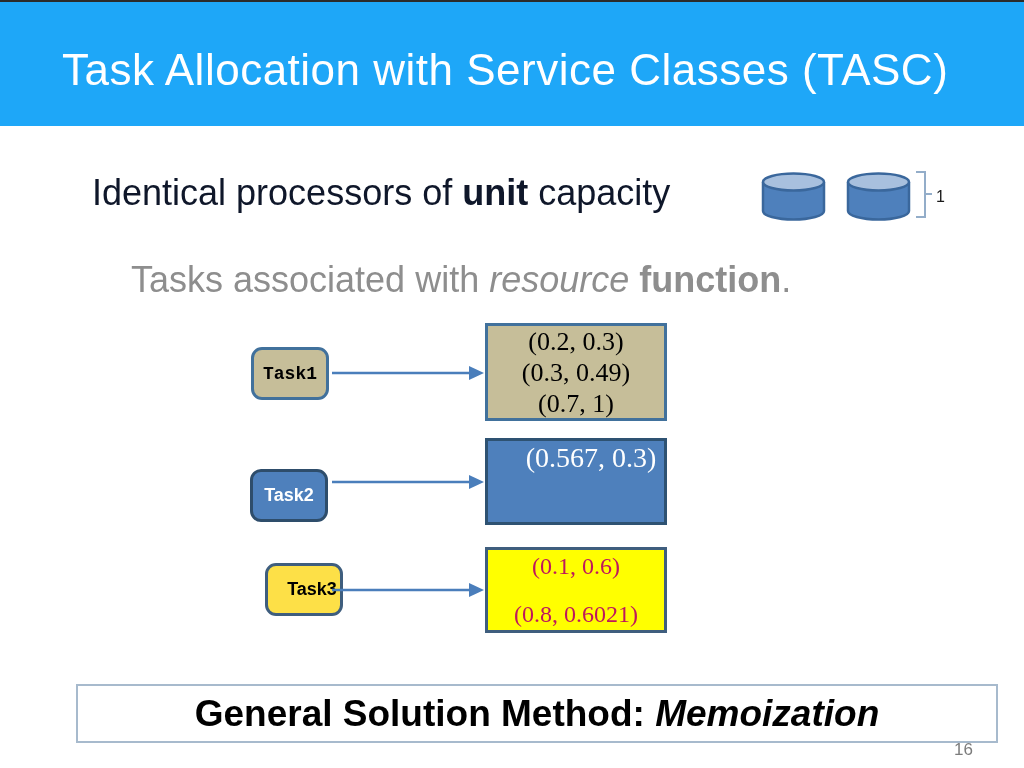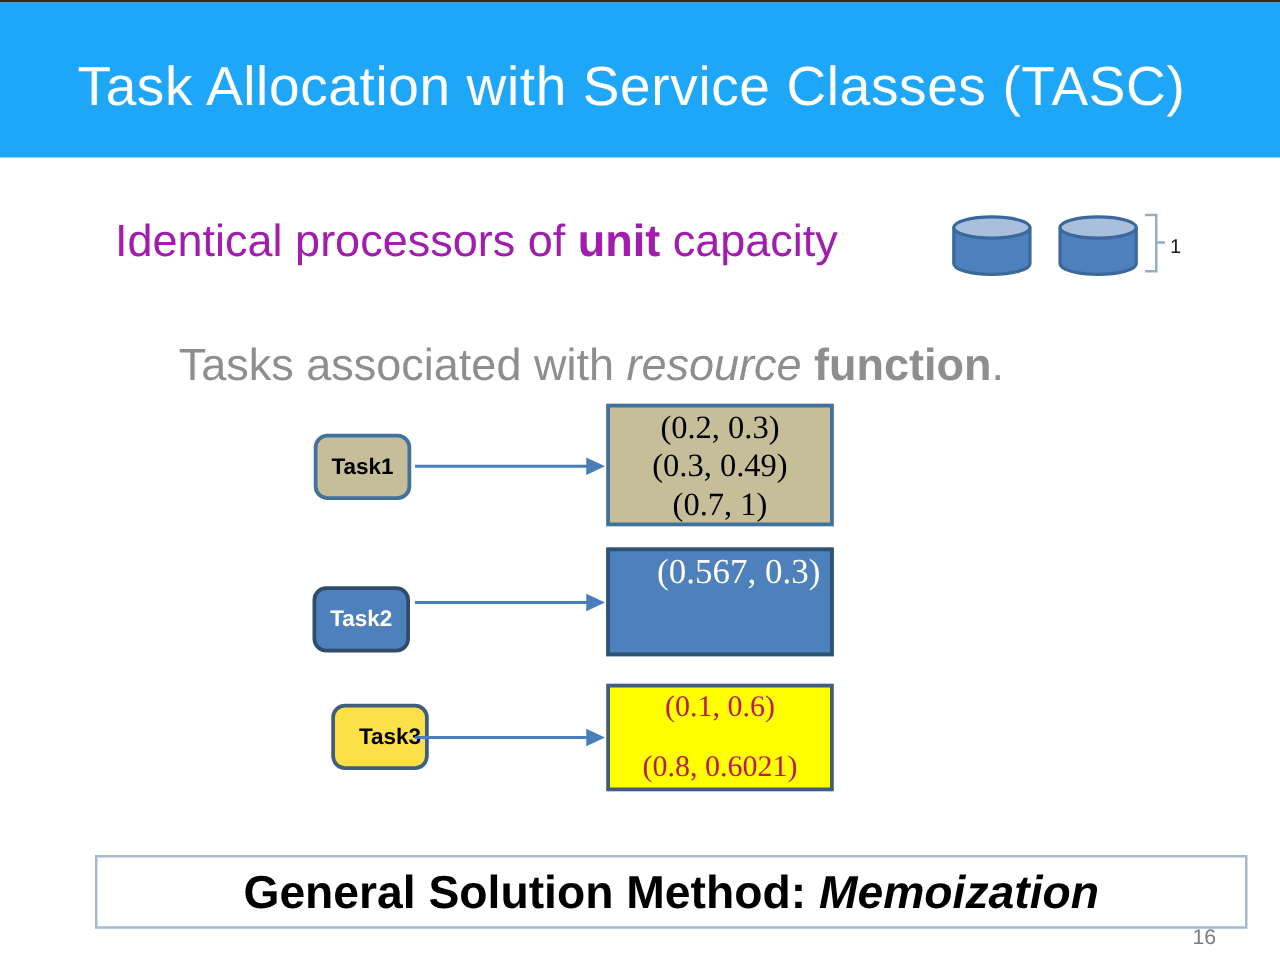--- a/index.html
+++ b/index.html
@@ -6,31 +6,31 @@
   .slide{position:relative;width:1024px;height:768px;background:#ffffff;overflow:hidden;
          font-family:"Liberation Sans",sans-serif;}
   
   .top-edge{position:absolute;left:0;top:0;width:1024px;height:2px;background:#2b2b2b;}
   
   .banner{position:absolute;left:0;top:2px;width:1024px;height:124px;background:#1EA7F8;
           display:flex;align-items:center;}
   .banner h1{margin:0 0 0 62px;padding-top:12px;font-size:44px;font-weight:400;color:#ffffff;
              letter-spacing:0.5px;}
   
-  .line1{position:absolute;left:92px;top:172px;margin:0;font-size:36px;color:#a21caf;white-space:pre;}
+  .line1{position:absolute;left:92px;top:172px;margin:0;font-size:36px;color:#0f172a;white-space:pre;}
   .line1 b{font-weight:700;}
-  .line2{position:absolute;left:131px;top:259px;margin:12px;font-size:36px;color:#8E8E8E;white-space:pre;}
+  .line2{position:absolute;left:131px;top:259px;margin:0;font-size:36px;color:#8E8E8E;white-space:pre;}
   .line2 b{font-weight:700;}
   
   .cyl-svg{position:absolute;left:750px;top:163px;width:200px;height:62px;}
   
   .task-node{position:absolute;width:78px;height:53px;box-sizing:border-box;border:3px solid;
              border-radius:11px;display:flex;align-items:center;justify-content:center;
              font-size:18px;font-weight:700;}
-  .t1{left:251px;top:347px;background:#C6BE99;border-color:#41719C;color:#000;}
+  .t1{left:251px;top:347px;background:#C6BE99;border-color:#41719C;color:#000;font-family:Liberation Mono, monospace;}
   .t2{left:250px;top:455px;background:#4E80BC;border-color:#2E4D6B;color:#fff;margin-top:14px;}
   .t3{left:265px;top:563px;background:#fde047;border-color:#3F5E7E;color:#000;padding-left:16px;}
   
   .arrows{position:absolute;left:0;top:0;width:1024px;height:768px;pointer-events:none;}
   
   .fn-box{position:absolute;left:485px;width:182px;box-sizing:border-box;border:3px solid;
           display:flex;flex-direction:column;align-items:center;justify-content:space-between;
           font-family:"Liberation Serif",serif;text-align:center;}
   .f1{top:323px;height:98px;background:#C6BE99;border-color:#41719C;color:#000;
       font-size:26px;line-height:31px;}

